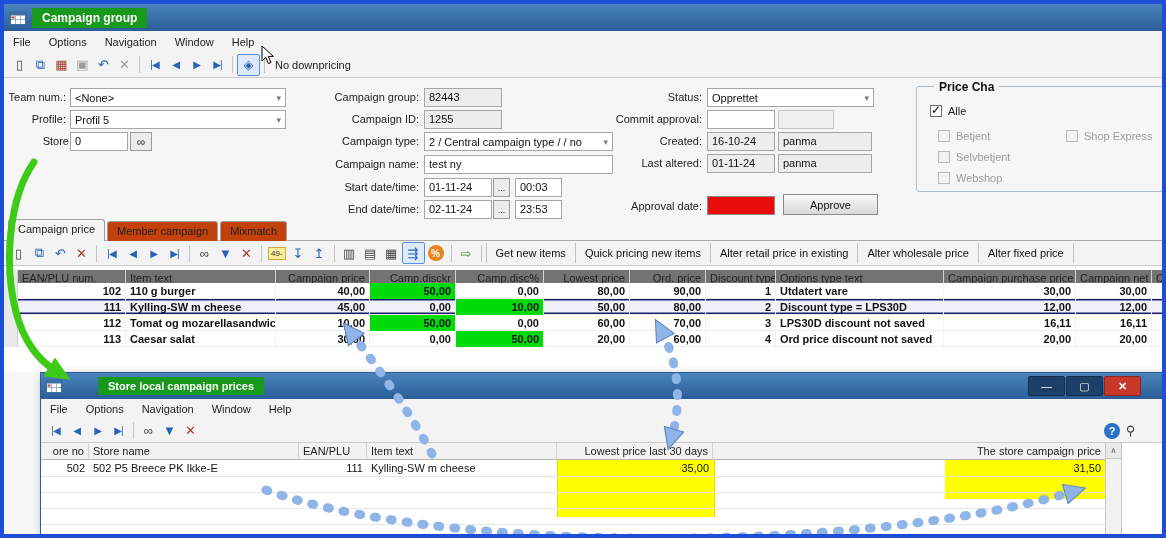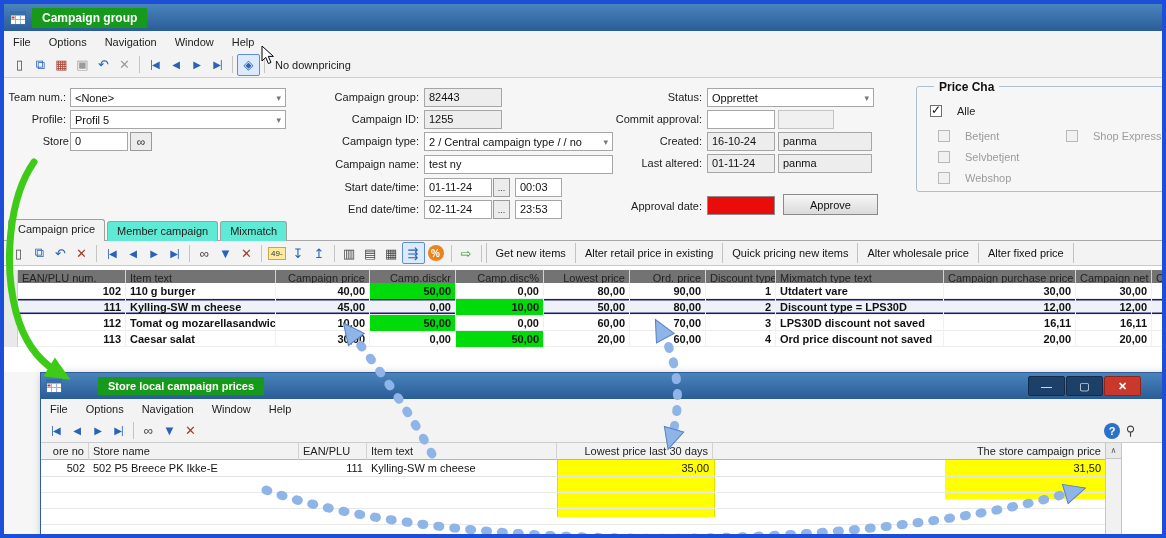--- a/index.html
+++ b/index.html
@@ -36,28 +36,28 @@
   .ro{background:#ededed;}
   .faint{background:#f0f0f0;border-color:#c4c4c4;}
   .combo{display:flex;justify-content:space-between;align-items:center;padding-top:0;}
   .combo .arr{color:#777;font-size:9px;margin-left:3px;}
   .redfield{background:#ea0b0b;border:1px solid #8c8c8c;}
   .btn{position:absolute;background:linear-gradient(#f7f7f7,#dadada);border:1px solid #8a8a8a;font-size:11px;
        color:#111;display:flex;align-items:center;justify-content:center;box-sizing:border-box;}
   .minibtn{background:#ececec;border:1px solid #9a9a9a;font-size:9px;color:#333;display:flex;align-items:center;justify-content:center;box-sizing:border-box;position:absolute;}
   .group{position:absolute;left:912px;top:82px;width:246px;height:104px;border:1px solid #aebecb;border-radius:3px;}
   .legend{position:absolute;left:930px;top:76px;background:#f6f6f6;padding:0 5px;font-size:12px;font-weight:bold;color:#111;}
-  .cb{position:absolute;display:flex;align-items:center;gap:15px;font-size:11px;color:#222;}
+  .cb{position:absolute;display:flex;align-items:center;gap:6px;font-size:11px;color:#222;}
   .cbbox{width:12px;height:12px;border:1px solid #707070;background:#fff;position:relative;flex:none;box-sizing:border-box;}
   .cbbox.on::after{content:"✓";position:absolute;left:0;top:-3px;font-size:12px;color:#111;}
   .cb.dis{color:#9b9b9b;}
   .cb.dis .cbbox{border-color:#b9b9b9;background:#f1f1f1;}
   
   .tabs{position:absolute;left:4px;top:215px;height:22px;display:flex;align-items:flex-end;gap:2px;z-index:2;}
-  .tab{padding:3px 9px 4px;font-size:11px;background:#5eead4;border:1px solid #9f9f9f;border-bottom:none;
+  .tab{padding:3px 9px 4px;font-size:11px;background:#c2410c;border:1px solid #9f9f9f;border-bottom:none;
        border-radius:3px 3px 0 0;color:#222;white-space:nowrap;}
   .tab.active{background:#f3f3f3;padding-bottom:6px;z-index:3;}
   .toolbar2{position:absolute;left:0;top:236px;width:100%;height:26px;background:#f3f3f3;border-top:1px solid #a8a8a8;
             border-bottom:1px solid #c9c9c9;display:flex;align-items:center;padding-left:4px;box-sizing:border-box;z-index:1;}
   
   .tablearea{position:absolute;left:0;top:262px;width:1166px;height:106px;background:#fff;}
   .thead{position:absolute;left:0;top:266px;width:1166px;height:17px;background:#737373;border-bottom:1px solid #b4b4b4;box-sizing:border-box;z-index:1;padding-left:28px;}
   .hcell{position:absolute;top:0;height:17px;font-size:11px;color:#222;padding:2px 4px 0;box-sizing:border-box;
          border-right:1px solid #d2d2d2;white-space:nowrap;overflow:hidden;}
   .trow{position:absolute;left:0;width:1166px;height:16px;background:#fff;border-bottom:1px solid #ececec;box-sizing:border-box;z-index:1;font-weight:bold;}
@@ -253,38 +253,38 @@
     <span class="sep"></span>
     <span class="ic dark">▥</span>
     <span class="ic dark">▤</span>
     <span class="ic dark">▦</span>
     <span class="ic blue2 hl">⇶</span>
     <span class="pct">%</span>
     <span class="sep"></span>
     <span class="ic grn">⇨</span>
     <span class="sep"></span>
     <span class="tbtn">Get new items</span>
+    <span class="tbtn">Quick pricing new items</span>
     <span class="tbtn">Alter retail price in existing</span>
-    <span class="tbtn">Quick pricing new items</span>
     <span class="tbtn">Alter wholesale price</span>
     <span class="tbtn">Alter fixed price</span>
   </div>
 
   <div class="tablearea"></div>
   <div class="thead">
     <span class="hcell c-stub stub"></span>
     <span class="hcell c-ean">EAN/PLU num.</span>
     <span class="hcell c-item">Item text</span>
     <span class="hcell c-cprice r">Campaign price</span>
     <span class="hcell c-disckr r">Camp.disckr</span>
     <span class="hcell c-discpct r">Camp.disc%</span>
     <span class="hcell c-lowest r">Lowest price</span>
     <span class="hcell c-ord r">Ord. price</span>
     <span class="hcell c-dtype r">Discount type</span>
-    <span class="hcell c-dtext">Mixmatch type text</span>
+    <span class="hcell c-dtext">Options type text</span>
     <span class="hcell c-purchase r">Campaign purchase price</span>
     <span class="hcell c-net r">Campaign net</span>
     <span class="hcell c-c">C</span>
   </div>
   <div id="rows">
       <div class="trow" style="top: 279px;">
         <span class="cell stub c-stub"></span>
         <span class="cell c-ean r">102</span>
         <span class="cell c-item">110 g burger</span>
         <span class="cell c-cprice r">40,00</span>

